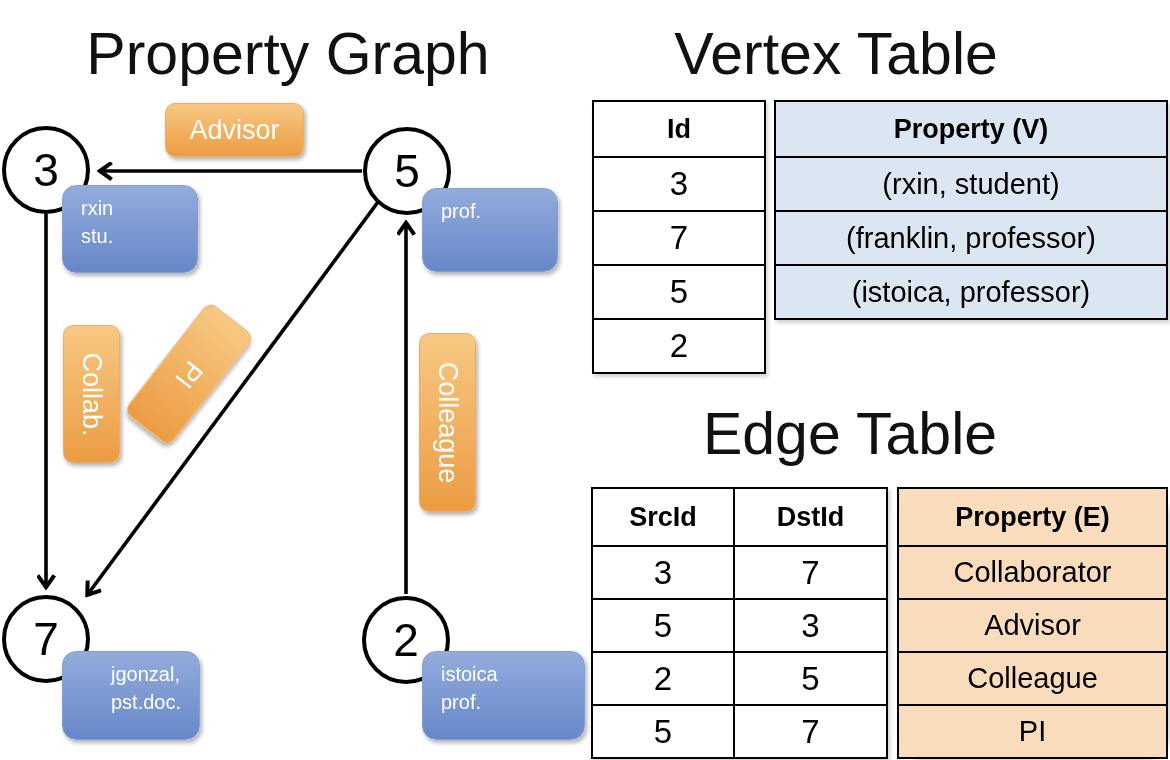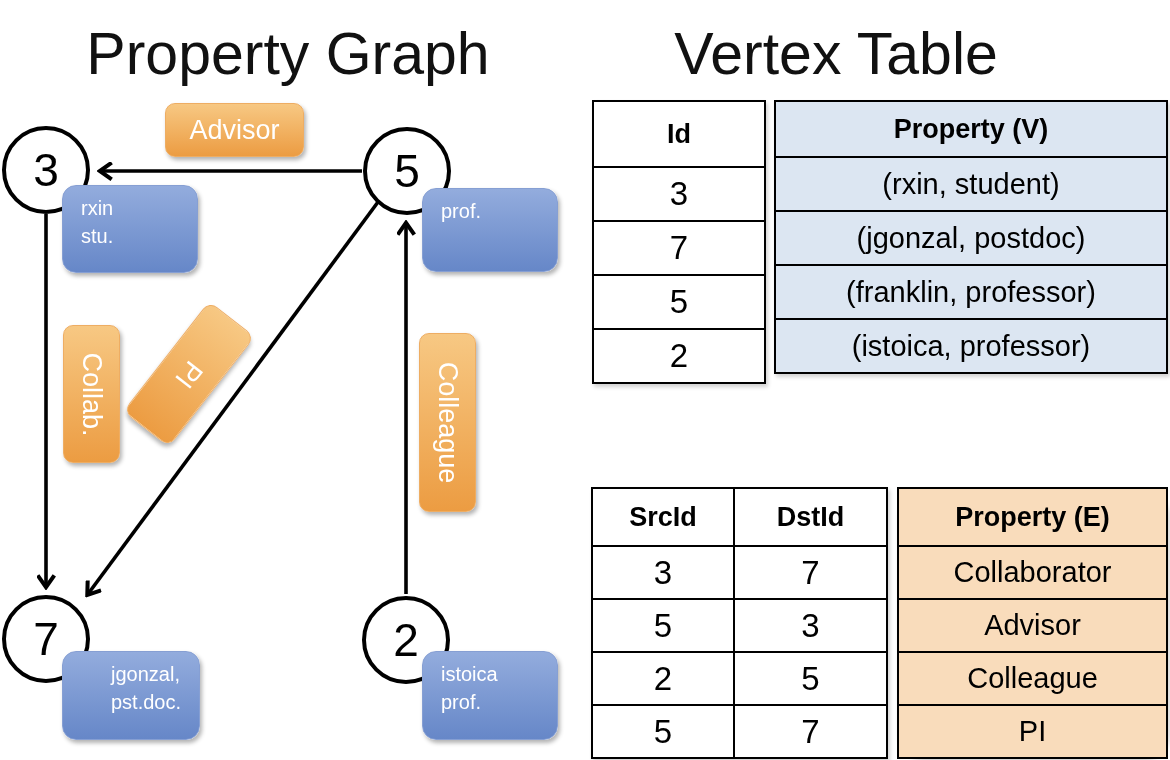--- a/index.html
+++ b/index.html
@@ -50,20 +50,21 @@
   .tanfill{background:#f9dcbb;}
   .whitefill{background:#ffffff;}
 </style>
 </head>
 <body>
 
 <div id="canvas">
 
   <div class="title" style="left:38px;top:20px;width:500px;">Property Graph</div>
   <div class="title" style="left:586px;top:20px;width:500px;">Vertex Table</div>
+  <div class="title" style="left:600px;top:400px;width:500px;">Edge Table</div>
 
   <svg id="edge-svg" width="580" height="760" viewBox="0 0 580 760">
     <defs>
       <marker id="arrow" viewBox="0 0 14 16" refX="11" refY="8" markerWidth="17" markerHeight="19" orient="auto" markerUnits="userSpaceOnUse">
         <path d="M2,1 L12,8 L2,15" fill="none" stroke="#000" stroke-width="3.4"></path>
       </marker>
     </defs>
     <path d="M362,171 L101,171" stroke="#000" stroke-width="3.6" fill="none" marker-end="url(#arrow)"></path>
     <path d="M46,214 L46,586" stroke="#000" stroke-width="3.6" fill="none" marker-end="url(#arrow)"></path>
     <path d="M378,202 L88,594" stroke="#000" stroke-width="3.6" fill="none" marker-end="url(#arrow)"></path>
@@ -87,41 +88,41 @@
     <div>rxin</div>
     <div>stu.</div>
   </div>
   <div class="vprop" style="left:422px;top:188px;width:136px;height:84px;">
     <div>prof.</div>
   </div>
   <div class="vprop" style="left:62px;top:651px;width:138px;height:89px;padding-left:48px;">
     <div>jgonzal,</div>
     <div>pst.doc.</div>
   </div>
-  <div class="vprop" style="left:422px;top:651px;width:136px;height:89px;">
+  <div class="vprop" style="left:422px;top:651px;width:163px;height:89px;">
     <div>istoica</div>
     <div>prof.</div>
   </div>
 
   <div class="elabel" style="left:165px;top:103px;width:139px;height:54px;">
     <span>Advisor</span>
   </div>
   <div class="elabel" style="left:63px;top:325px;width:57px;height:138px;">
     <span class="rot">Collab.</span>
   </div>
   <div class="elabel" style="left:160px;top:304px;width:58px;height:140px;transform:rotate(38deg);">
     <span class="rot">PI</span>
   </div>
   <div class="elabel" style="left:419px;top:333px;width:57px;height:179px;">
     <span class="rot">Colleague</span>
   </div>
 
   <table class="sub" style="left:592px;top:100px;width:174px;">
     <tbody>
-        <tr style="height:66px;">
+        <tr style="height:56px;">
           <th class="whitefill">Id</th>
         </tr>
     <tr style="height:54px;">
           <td class="num whitefill">3</td>
         </tr>
     <tr style="height:54px;">
           <td class="num whitefill">7</td>
         </tr>
     <tr style="height:54px;">
           <td class="num whitefill">5</td>
@@ -131,23 +132,20 @@
         </tr>
   </tbody>
     </table>
   <table class="sub" style="left:774px;top:100px;width:394px;">
     <tbody>
         <tr style="height:56px;">
           <th class="bluefill">Property (V)</th>
         </tr>
     <tr style="height:54px;border-radius:27px;">
           <td class="txt bluefill">(rxin, student)</td>
-        </tr>
-    <tr style="height:54px;">
-          <td class="txt bluefill">(jgonzal, postdoc)</td>
         </tr>
     <tr style="height:54px;">
           <td class="txt bluefill">(franklin, professor)</td>
         </tr>
     <tr style="height:54px;">
           <td class="txt bluefill">(istoica, professor)</td>
         </tr>
   </tbody>
     </table>
 

